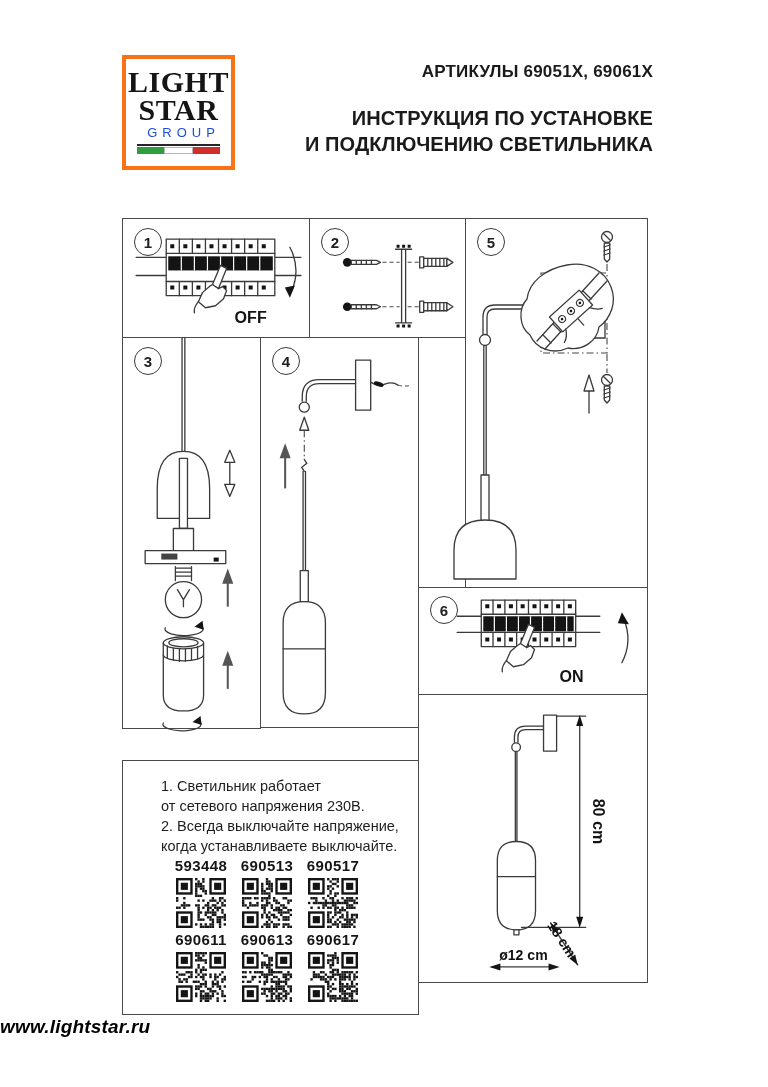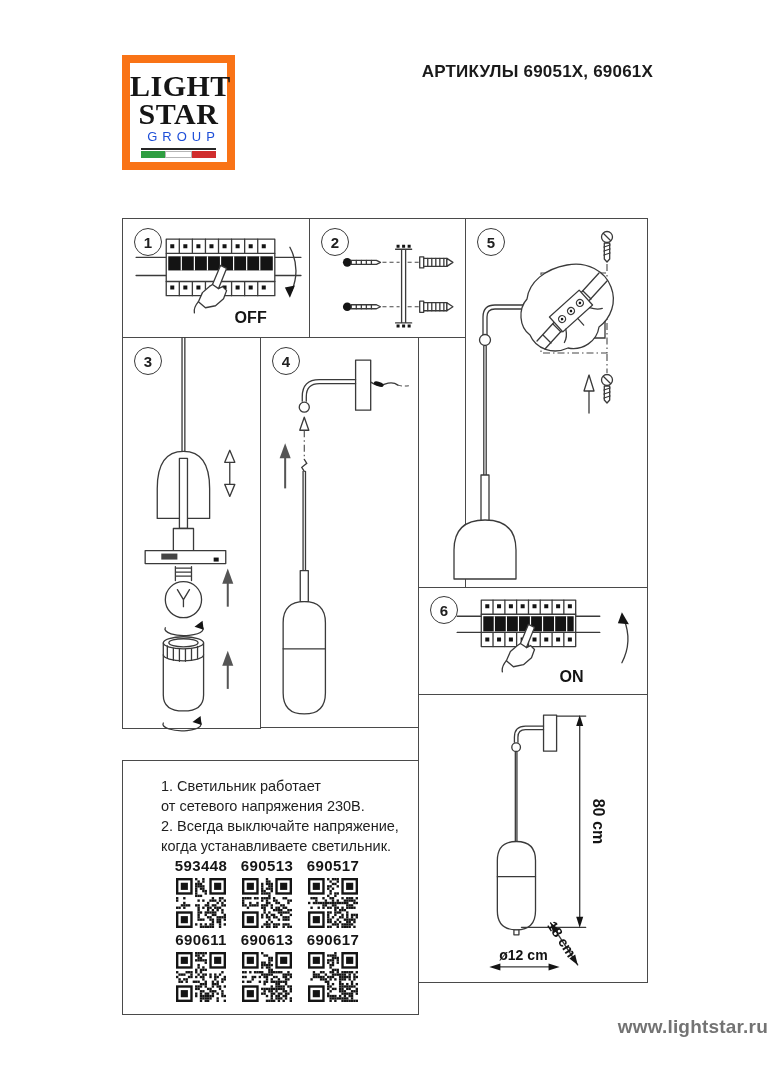--- a/index.html
+++ b/index.html
@@ -1,21 +1,21 @@
 <!DOCTYPE html>
 <html><head>
 <meta charset="utf-8">
 <style>
   html,body{margin:0;padding:0;background:#fff;}
   .page{position:relative;width:768px;height:1087px;background:#fff;overflow:hidden;
         font-family:"Liberation Sans",sans-serif;color:#1a1a1a;}
 
   
   .logo{position:absolute;left:122px;top:55px;width:113px;height:115px;
-        border:8px solid #f97316;box-sizing:border-box;text-align:center;background:#fff;}
+        border:4px solid #f97316;box-sizing:border-box;text-align:center;background:#fff;}
   .logo-word{font-family:"Liberation Serif",serif;font-weight:bold;font-size:30px;
              line-height:.92;color:#151515;letter-spacing:.5px;}
   .logo-word.first{margin-top:9px;}
   .logo-group{font-size:13px;letter-spacing:5px;color:#1d4ed8;margin-top:2px;padding-left:10px;}
   .flag{margin:4px 11px 0;border-top:2.5px solid #262626;padding-top:1px;display:flex;}
   .flag span{flex:1;height:7px;}
   .flag .w{border:1px solid #b5b5b5;box-sizing:border-box;background:#fff;}
 
   .titles{position:absolute;right:115px;top:56px;text-align:right;}
   .t-series{font-size:17px;font-weight:bold;letter-spacing:.2px;}
@@ -37,41 +37,45 @@
   .dd{stroke:#474747;stroke-width:1.1px;stroke-dasharray:7 3 1.5 3;fill:none;}
   .lbl{font-size:16px;font-weight:bold;fill:#141414;font-family:"Liberation Sans",sans-serif;}
   .lbl2{font-size:14px;font-weight:bold;fill:#141414;font-family:"Liberation Sans",sans-serif;}
 
   
   .note-text{position:absolute;left:38px;top:15px;font-size:14.5px;line-height:20px;color:#1e1e1e;}
   .qr-col{position:absolute;width:66px;text-align:center;}
   .qr-label{font-size:15px;font-weight:bold;letter-spacing:.4px;color:#161616;}
   .qr{width:50px;height:50px;margin:4px auto 0;}
 
-  .footer{position:absolute;left:0;right:0;top:1016px;text-align:right;
-          font-size:19px;font-weight:bold;letter-spacing:.2px;color:#737373;}
+  .footer{position:absolute;left:0;right:0;top:1016px;text-align:left;
+          font-size:19px;font-weight:bold;letter-spacing:.2px;color:#000000;font-style:italic;}
 </style>
 </head>
 <body>
 
 <div class="page">
 
   <div class="logo">
     <div class="logo-word first">LIGHT</div>
     <div class="logo-word">STAR</div>
     <div class="logo-group">GROUP</div>
     <div class="flag">
       <span style="background: rgb(47, 158, 65);"></span>
       <span class="w"></span>
       <span style="background: rgb(208, 45, 45);"></span>
     </div>
   </div>
 
   <div class="titles">
     <div class="t-art">АРТИКУЛЫ 69051X, 69061X</div>
+    <div class="t-main">
+      <div>ИНСТРУКЦИЯ ПО УСТАНОВКЕ</div>
+      <div>И ПОДКЛЮЧЕНИЮ СВЕТИЛЬНИКА</div>
+    </div>
   </div>
 
   <div class="panel" style="left:122px;top:218px;width:188px;height:120px;">
     <div class="badge">1</div>
     <svg class="draw" viewBox="0 0 185 117" preserveAspectRatio="none">
       <g>
         <path class="s" d="M13,38 H43 M13,56 H43 M151,38 H177 M151,56 H177"></path>
         <rect class="sf" x="43" y="20" width="108" height="56"></rect>
         <path class="s" d="M43,34 H151 M43,62 H151 M56,20 V34 M69,20 V34 M82,20 V34 M95,20 V34 M108,20 V34 M121,20 V34 M134,20 V34 M56,62 V76 M69,62 V76 M82,62 V76 M95,62 V76 M108,62 V76 M121,62 V76 M134,62 V76"></path>
         <path class="k" d="M47,25h4v4h-4z M60,25h4v4h-4z M73,25h4v4h-4z M86,25h4v4h-4z M99,25h4v4h-4z M112,25h4v4h-4z M125,25h4v4h-4z M138,25h4v4h-4z M47,66h4v4h-4z M60,66h4v4h-4z M73,66h4v4h-4z M86,66h4v4h-4z M99,66h4v4h-4z M112,66h4v4h-4z M125,66h4v4h-4z M138,66h4v4h-4z"></path>
@@ -272,21 +276,21 @@
       </g>
       <text class="lbl" x="152" y="93" text-anchor="middle">ON</text>
     </svg>
   </div>
 
   <div class="panel" style="left:122px;top:728px;width:297px;height:255px;margin-top:32px;">
     <div class="note-text">
       <div>1. Светильник работает</div>
       <div>от сетевого напряжения 230В.</div>
       <div>2. Всегда выключайте напряжение,</div>
-      <div>когда устанавливаете светильник.</div>
+      <div>когда устанавливаете выключайте.</div>
     </div>
 
     <div class="qr-col" style="left:45px;top:96px;">
       <div class="qr-label">593448</div>
       <div class="qr"><svg width="50" height="50" viewBox="0 0 50 50">
             <rect x="19.05" y="0.00" width="2.38" height="2.38" fill="#141414"></rect>
             <rect x="26.19" y="0.00" width="2.38" height="2.38" fill="#141414"></rect>
             <rect x="21.43" y="2.38" width="2.38" height="2.38" fill="#141414"></rect>
             <rect x="26.19" y="2.38" width="2.38" height="2.38" fill="#141414"></rect>
             <rect x="19.05" y="4.76" width="2.38" height="2.38" fill="#141414"></rect>

